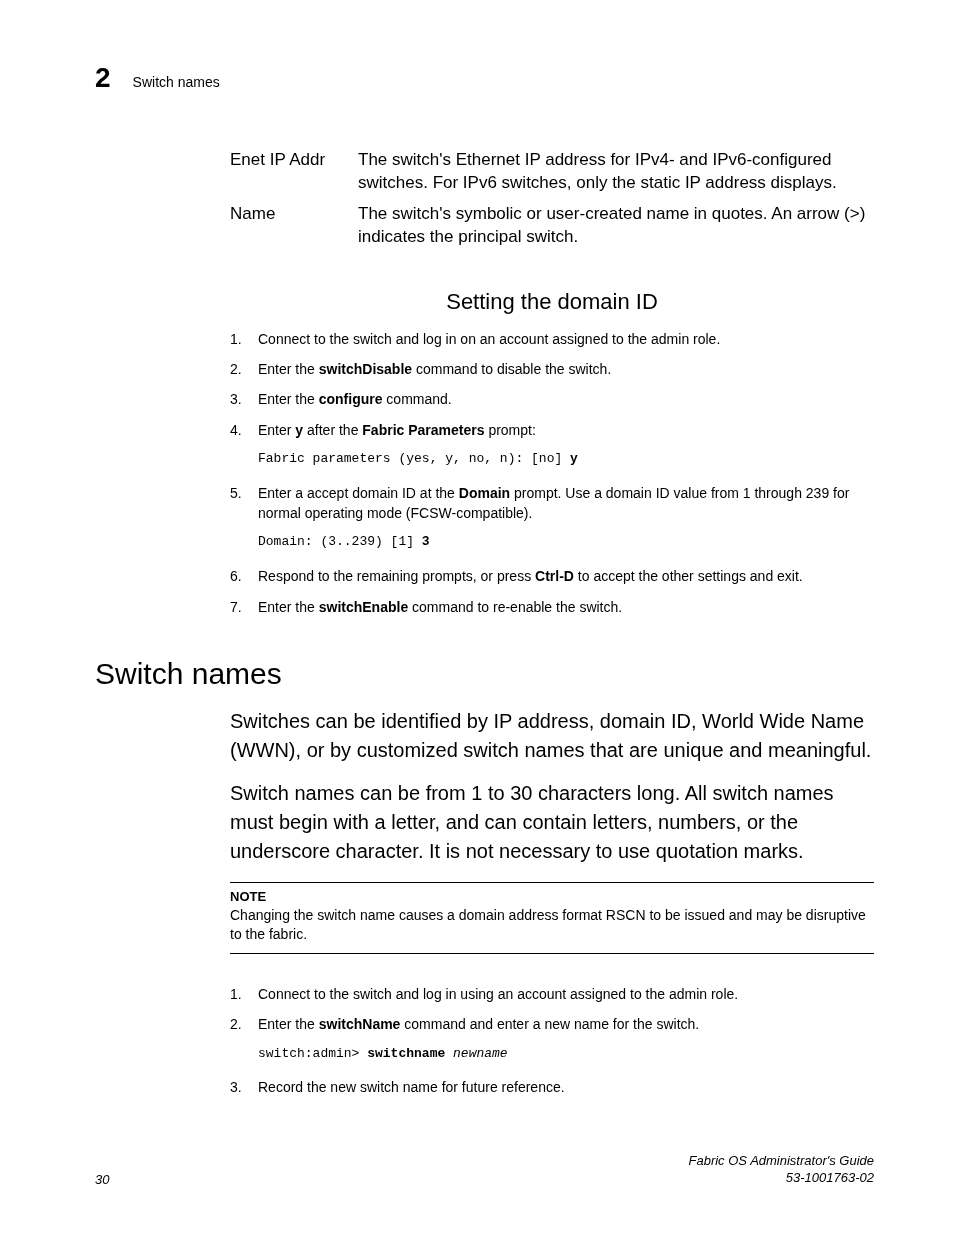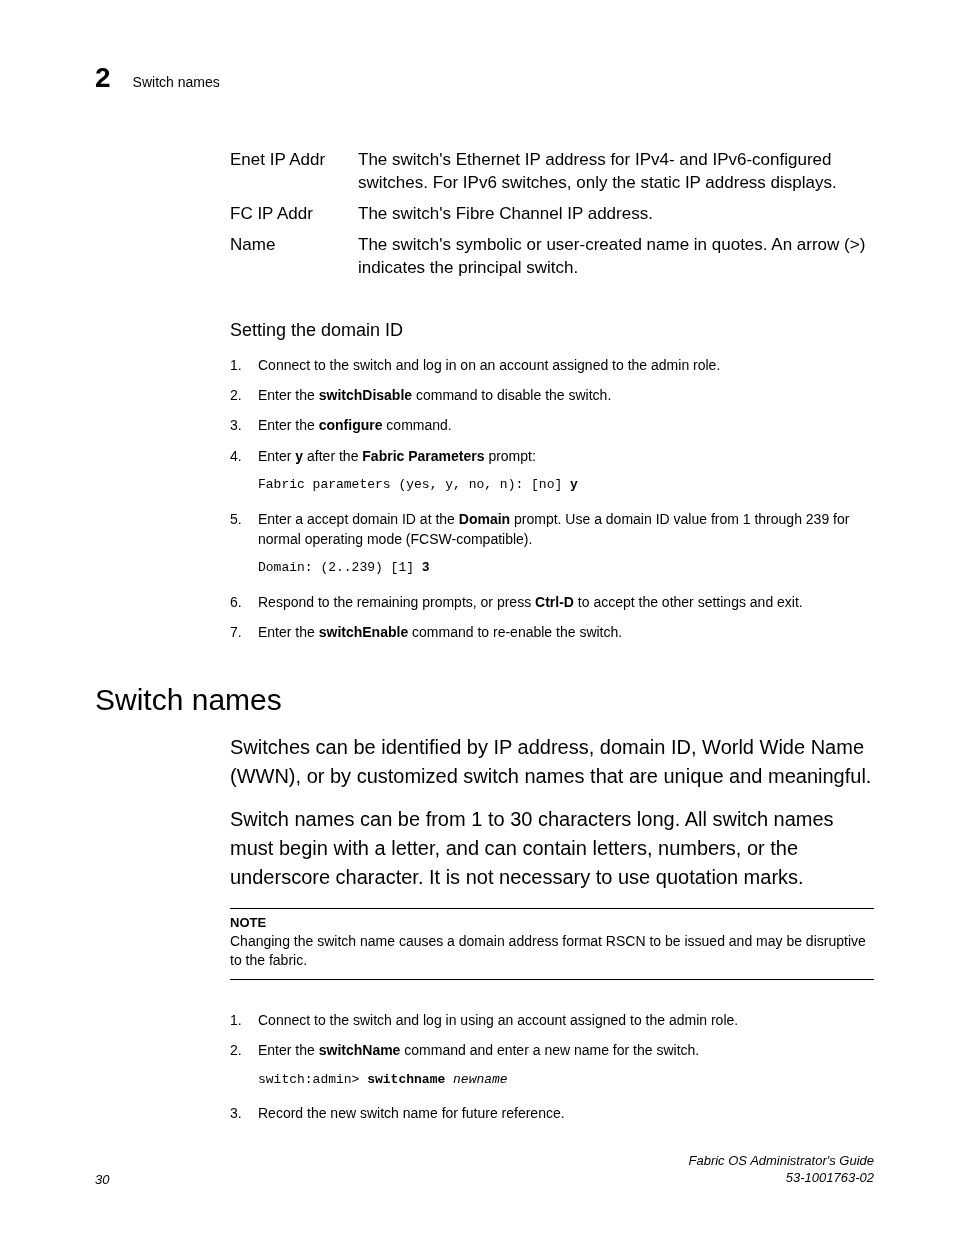--- a/index.html
+++ b/index.html
@@ -22,21 +22,21 @@
     }
     .chapter-num { font-size: 28px; font-weight: 700; }
     .header-text { font-size: 14px; }
 
     .content { margin-left: 135px; }
 
     .def-table { width: 100%; border-collapse: collapse; margin-bottom: 32px; }
     .def-table td { vertical-align: top; font-size: 17px; line-height: 1.35; padding-bottom: 8px; }
     .def-table td.col1 { width: 128px; }
 
-    h2.section { font-size: 18px; font-weight: 400; font-family: Arial, sans-serif; margin-bottom: 14px; }
+    h2.section { font-size: 22px; font-weight: 400; font-family: Arial, sans-serif; margin-bottom: 14px; text-align: center; }
     h1.chapter-title { font-size: 30px; font-weight: 400; margin-left: 0; margin-bottom: 16px; margin-top: 40px;}
 
     .h1-wrap { margin-left: 0; }
 
     ol.steps { list-style: none; counter-reset: step; margin-bottom: 0;}
     ol.steps > li { counter-increment: step; position: relative; padding-left: 28px; font-size: 14px; line-height: 1.45; margin-bottom: 10px; }
     ol.steps > li::before { content: counter(step) "."; position: absolute; left: 0; }
 
     .bold { font-weight: 700; }
     .code-block { font-family: "Courier New", monospace; font-size: 13px; margin: 10px 0 14px 0; white-space: pre; }
@@ -63,41 +63,37 @@
 
 <div class="content">
 
   <table class="def-table">
     <tbody>
         <tr>
           <td class="col1">Enet IP Addr</td>
           <td>The switch's Ethernet IP address for IPv4- and IPv6-configured switches. For IPv6 switches, only the static IP address displays.</td>
         </tr>
     <tr>
-          <td class="col1">FC IP Addr</td>
-          <td>The switch's Fibre Channel IP address.</td>
-        </tr>
-    <tr>
           <td class="col1">Name</td>
           <td>The switch's symbolic or user-created name in quotes. An arrow (&gt;) indicates the principal switch.</td>
         </tr>
   </tbody>
     </table>
 
   <h2 class="section">Setting the domain ID</h2>
 
   <ol class="steps">
     <li>Connect to the switch and log in on an account assigned to the admin role.</li>
     <li><span>Enter the </span><span class="bold">switchDisable</span><span> command to disable the switch.</span></li>
     <li><span>Enter the </span><span class="bold">configure</span><span> command.</span></li>
     <li><span>Enter </span><span class="bold">y</span><span> after the </span><span class="bold">Fabric Parameters</span><span> prompt:</span>
       <div class="code-block"><span>Fabric parameters (yes, y, no, n): [no] </span><span class="code-bold">y</span></div>
     </li>
     <li><span>Enter a accept domain ID at the </span><span class="bold">Domain</span><span> prompt. Use a domain ID value from 1 through 239 for normal operating mode (FCSW-compatible).</span>
-      <div class="code-block"><span>Domain: (2..239) [1] </span><span class="code-bold">3</span></div>
+      <div class="code-block"><span>Domain: (3..239) [1] </span><span class="code-bold">3</span></div>
     </li>
     <li><span>Respond to the remaining prompts, or press </span><span class="bold">Ctrl-D</span><span> to accept the other settings and exit.</span></li>
     <li><span>Enter the </span><span class="bold">switchEnable</span><span> command to re-enable the switch.</span></li>
   </ol>
 
 </div>
 
 <div class="h1-wrap">
   <h1 class="chapter-title">Switch names</h1>
 </div>

